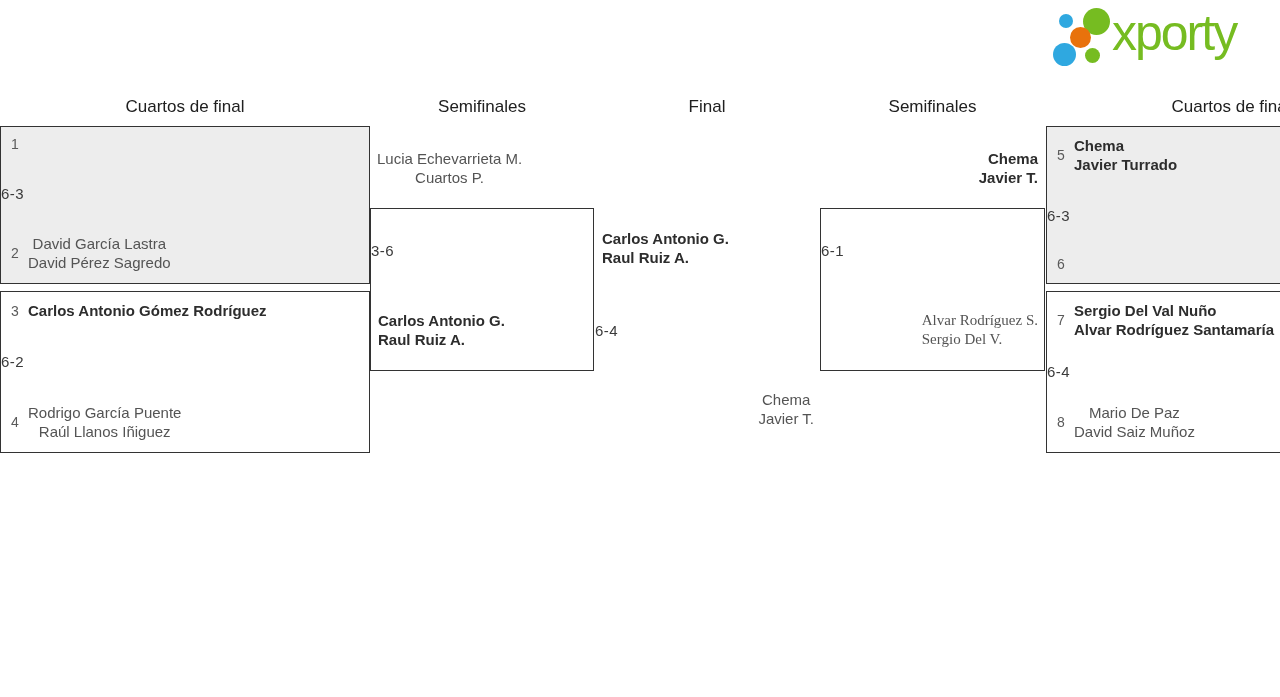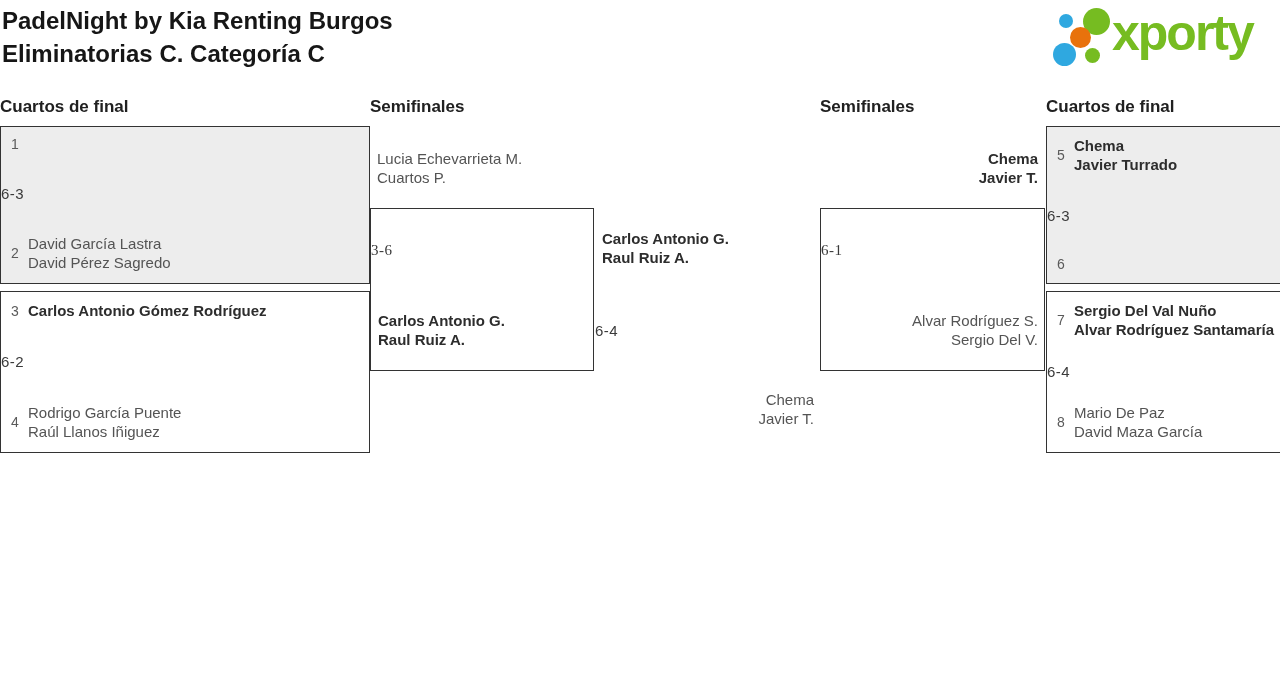--- a/index.html
+++ b/index.html
@@ -10,24 +10,24 @@
   
   .title { position:absolute; left:2px; top:4px; font-size:24px; font-weight:700; color:#161616; line-height:33px; letter-spacing:0; }
 
   
   .logo-dot { position:absolute; border-radius:50%; }
   .dot-blue-small  { left:1059px; top:14px; width:14px; height:14px; background:#2fa8e0; }
   .dot-green-big   { left:1083px; top:8px;  width:27px; height:27px; background:#76bc21; }
   .dot-orange      { left:1070px; top:27px; width:21px; height:21px; background:#e8720c; }
   .dot-blue-big    { left:1053px; top:43px; width:23px; height:23px; background:#2fa8e0; }
   .dot-green-small { left:1085px; top:48px; width:15px; height:15px; background:#76bc21; }
-  .logo-text { position:absolute; left:1112px; top:3px; font-size:50px; font-weight:700; color:#76bc21; letter-spacing:-2px; line-height:60px; }
+  .logo-text { position:absolute; left:1112px; top:3px; font-size:50px; font-weight:400; color:#76bc21; letter-spacing:-2px; line-height:60px; }
 
   
-  .round-header { position:absolute; top:97px; font-size:17px; font-weight:700; color:#202020; white-space:nowrap; }
+  .round-header { position:absolute; top:97px; text-align:center; font-size:17px; font-weight:400; color:#202020; white-space:nowrap; }
   .rh1 { left:0;     width:370px; }
   .rh2 { left:370px; width:224px; }
   .rh3 { left:594px; width:226px; }
   .rh4 { left:820px; width:225px; }
   .rh5 { left:1046px; width:370px; }
 
   
   .match { position:absolute; border:1px solid #333333; background:#ffffff; }
   .match.shaded { background:#ededed; }
   .qf { display:flex; flex-direction:column; justify-content:space-between; }
@@ -38,61 +38,58 @@
   .sf  { }
   .sf1 { left:370px; top:208px; width:224px; height:163px; }
   .sf2 { left:820px; top:208px; width:225px; height:163px;padding-left:14px; }
 
   .team-row { display:flex; align-items:center; padding:0 6px; }
   .row-top { padding-top:9px; }
   .row-bottom { padding-bottom:11px; }
   .seed { width:16px; flex:none; text-align:center; color:#5a5a5a; font-size:14px; margin-right:5px; }
   .team { font-size:15px; line-height:19px; }
   .team.winner { color:#2d2d2d; font-weight:700; }
-  .team.loser  { color:#545454; font-weight:400; }
+  .team.loser  { color:#545454; font-weight:400;text-align:center; }
   .score { text-align:left; font-size:15px; color:#3a3a3a; letter-spacing:0.5px; }
 
   
-  .sf-score { position:absolute; top:33px; left:0; right:4px;font-family:Liberation Serif, serif; }
+  .sf-score { position:absolute; top:33px; left:0; right:4px; }
   .sf-team-inside { position:absolute; bottom:21px; }
   .sf1 .sf-team-inside { left:7px; text-align:left; }
-  .sf2 .sf-team-inside { right:6px; text-align:right; }
+  .sf2 .sf-team-inside { right:6px; text-align:left;font-family:Liberation Serif, serif; }
 
   
   .sf-label { position:absolute; top:149px; }
   .sf1-label { left:377px; text-align:left; }
   .sf2-label { left:820px; width:218px; text-align:right; }
 
   
   .final-area { position:absolute; left:595px; top:208px; width:225px; height:232px; }
   .final-winner { position:absolute; left:7px; top:21px; }
   .final-score { position:absolute; top:114px; left:0; right:0; }
   .final-loser { position:absolute; top:182px; right:6px; text-align:right; }
 </style>
 </head>
 <body>
 
 <div class="page">
 
-  <div class="title">
-    <div>PadelNight by Kia Renting Burgos</div>
-    <div>Eliminatorias C. Categoría C</div>
-  </div>
 
   <div>
     <span class="logo-dot dot-blue-small"></span>
     <span class="logo-dot dot-green-big"></span>
     <span class="logo-dot dot-orange"></span>
     <span class="logo-dot dot-blue-big"></span>
     <span class="logo-dot dot-green-small"></span>
     <span class="logo-text">xporty</span>
   </div>
 
   <div class="round-header rh1">Cuartos de final</div>
   <div class="round-header rh2">Semifinales</div>
+  <div class="round-header rh3">Final</div>
   <div class="round-header rh4">Semifinales</div>
   <div class="round-header rh5">Cuartos de final</div>
 
   <div class="match shaded qf qf1">
     <div class="team-row row-top">
       <span class="seed">1</span>
     </div>
     <div class="score">6-3</div>
     <div class="team-row row-bottom">
       <span class="seed">2</span>
@@ -140,21 +137,21 @@
       <div class="team winner">
         <div>Sergio Del Val Nuño</div>
         <div>Alvar Rodríguez Santamaría</div>
       </div>
     </div>
     <div class="score">6-4</div>
     <div class="team-row row-bottom">
       <span class="seed">8</span>
       <div class="team loser">
         <div>Mario De Paz</div>
-        <div>David Maza García</div>
+        <div>David Saiz Muñoz</div>
       </div>
     </div>
   </div>
 
   <div class="sf-label sf1-label team loser">
     <div>Lucia Echevarrieta M.</div>
     <div>Cuartos P.</div>
   </div>
 
   <div class="match sf sf1">

